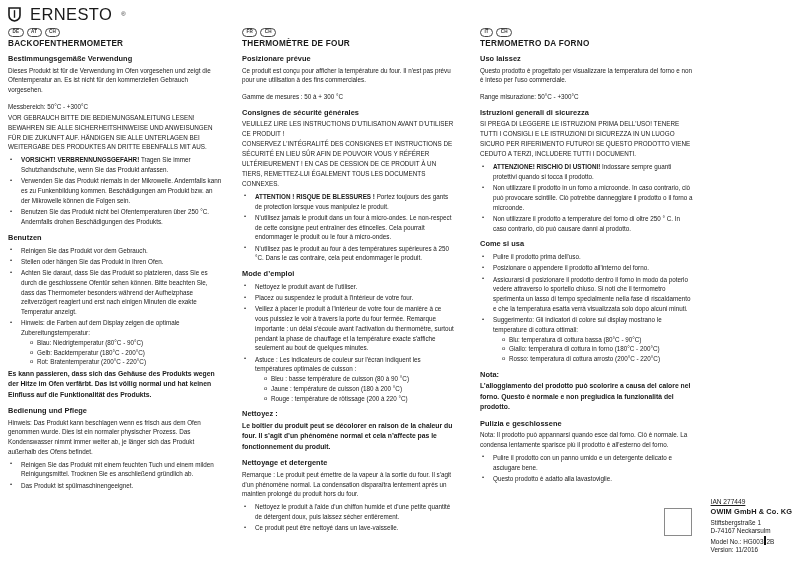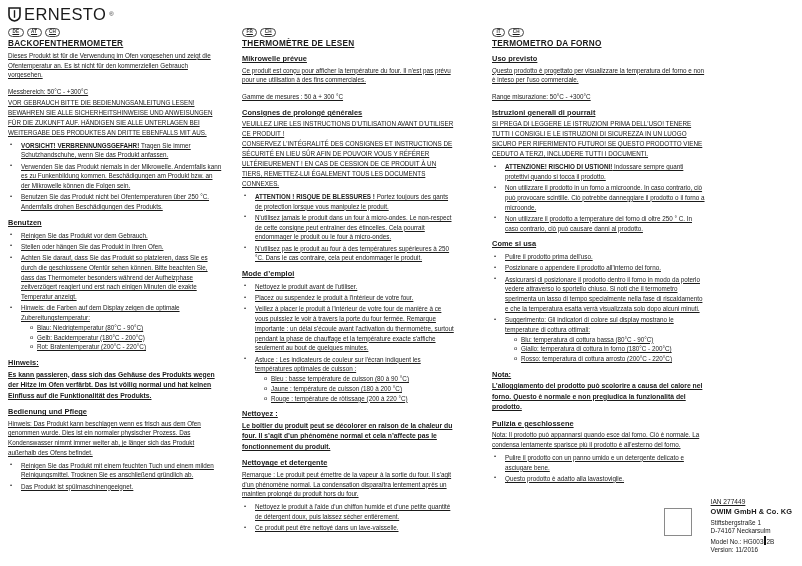--- a/index.html
+++ b/index.html
@@ -17,21 +17,21 @@
     position: relative;
   }
 
   
   .brand {
     position: absolute;
     top: 6px;
     left: 8px;
     display: flex;
     align-items: center;
-    gap: 3px;
+    gap: 9px;
   }
   .brand-shield { display: block; }
   .brand-name {
     font-size: 16.5px;
     letter-spacing: 0.4px;
     font-weight: 400;
     color: #1a1a1a;
     line-height: 1;
   }
   .brand-tm {
@@ -41,24 +41,24 @@
   }
 
   
   .columns {
     position: absolute;
     top: 28px;
     left: 0;
     width: 802px;
     display: flex;
   }
-  .col { width: 230px; padding-right: 16px; text-decoration: underline; }
+  .col { width: 230px; padding-right: 16px; }
   .col-de { margin-left: 8px; }
   .col-fr { margin-left: 4px; }
-  .col-it { margin-left: 20px; }
+  .col-it { margin-left: 8px; }
 
   
   .flags {
     display: flex;
     gap: 3px;
     margin-bottom: 2px;
   }
   .flag {
     border: 0.8px solid #444;
     border-radius: 7px;
@@ -198,58 +198,58 @@
 </div>
 
 <div class="columns">
   <div class="col col-de">
       <div class="flags">
         <span class="flag">DE</span>
         <span class="flag">AT</span>
         <span class="flag">CH</span>
       </div>
       <div class="doc-title">BACKOFENTHERMOMETER</div>
+      <h2 class="sec">Bestimmungsgemäße Verwendung</h2>
       <p class="body">Dieses Produkt ist für die Verwendung im Ofen vorgesehen und zeigt die Ofentemperatur an. Es ist nicht für den kommerziellen Gebrauch vorgesehen.</p>
       <p class="body gap">Messbereich: 50°C - +300°C</p>
       <p class="caps">VOR GEBRAUCH BITTE DIE BEDIENUNGSANLEITUNG LESEN! BEWAHREN SIE ALLE SICHERHEITSHINWEISE UND ANWEISUNGEN FÜR DIE ZUKUNFT AUF. HÄNDIGEN SIE ALLE UNTERLAGEN BEI WEITERGABE DES PRODUKTES AN DRITTE EBENFALLS MIT AUS.</p>
       <ul class="bul">
         <li><b>VORSICHT! VERBRENNUNGSGEFAHR!</b> Tragen Sie immer Schutzhandschuhe, wenn Sie das Produkt anfassen.</li>
         <li>Verwenden Sie das Produkt niemals in der Mikrowelle. Andernfalls kann es zu Funkenbildung kommen. Beschädigungen am Produkt bzw. an der Mikrowelle können die Folgen sein.</li>
         <li>Benutzen Sie das Produkt nicht bei Ofentemperaturen über 250 °C. Andernfalls drohen Beschädigungen des Produkts.</li>
       </ul>
       <h2 class="sec">Benutzen</h2>
       <ul class="bul">
         <li>Reinigen Sie das Produkt vor dem Gebrauch.</li>
         <li>Stellen oder hängen Sie das Produkt in Ihren Ofen.</li>
         <li>Achten Sie darauf, dass Sie das Produkt so platzieren, dass Sie es durch die geschlossene Ofentür sehen können. Bitte beachten Sie, dass das Thermometer besonders während der Aufheizphase zeitverzögert reagiert und erst nach einigen Minuten die exakte Temperatur anzeigt.</li>
         <li>Hinweis: die Farben auf dem Display zeigen die optimale Zubereitungstemperatur:<ul class="sublist">
             <li>Blau: Niedrigtemperatur (80°C - 90°C)</li>
             <li>Gelb: Backtemperatur (180°C - 200°C)</li>
             <li>Rot: Bratentemperatur (200°C - 220°C)</li>
           </ul></li>
       </ul>
-      <h2 class="sec">Hinweis:</h2>
       <p class="bold">Es kann passieren, dass sich das Gehäuse des Produkts wegen der Hitze im Ofen verfärbt. Das ist völlig normal und hat keinen Einfluss auf die Funktionalität des Produkts.</p>
       <h2 class="sec">Bedienung und Pflege</h2>
       <p class="body">Hinweis: Das Produkt kann beschlagen wenn es frisch aus dem Ofen genommen wurde. Dies ist ein normaler physischer Prozess. Das Kondenswasser nimmt immer weiter ab, je länger sich das Produkt außerhalb des Ofens befindet.</p>
       <ul class="bul">
         <li>Reinigen Sie das Produkt mit einem feuchten Tuch und einem milden Reinigungsmittel. Trocknen Sie es anschließend gründlich ab.</li>
         <li>Das Produkt ist spülmaschinengeeignet.</li>
       </ul>
     </div>
   <div class="col col-fr">
       <div class="flags">
         <span class="flag">FR</span>
         <span class="flag">CH</span>
       </div>
-      <div class="doc-title">THERMOMÈTRE DE LESEN</div>
-      <h2 class="sec">Mikrowelle prévue</h2>
+      <div class="doc-title">THERMOMÈTRE DE FOUR</div>
+      <h2 class="sec">Posizionare prévue</h2>
       <p class="body">Ce produit est conçu pour afficher la température du four. Il n'est pas prévu pour une utilisation à des fins commerciales.</p>
       <p class="body gap">Gamme de mesures : 50 à + 300 °C</p>
-      <h2 class="sec">Consignes de prolongé générales</h2>
+      <h2 class="sec">Consignes de sécurité générales</h2>
       <p class="caps">VEUILLEZ LIRE LES INSTRUCTIONS D'UTILISATION AVANT D'UTILISER CE PRODUIT !</p>
       <p class="caps">CONSERVEZ L'INTÉGRALITÉ DES CONSIGNES ET INSTRUCTIONS DE SÉCURITÉ EN LIEU SÛR AFIN DE POUVOIR VOUS Y RÉFÉRER ULTÉRIEUREMENT ! EN CAS DE CESSION DE CE PRODUIT À UN TIERS, REMETTEZ-LUI ÉGALEMENT TOUS LES DOCUMENTS CONNEXES.</p>
       <ul class="bul">
         <li><b>ATTENTION ! RISQUE DE BLESSURES !</b> Portez toujours des gants de protection lorsque vous manipulez le produit.</li>
         <li>N'utilisez jamais le produit dans un four à micro-ondes. Le non-respect de cette consigne peut entraîner des étincelles. Cela pourrait endommager le produit ou le four à micro-ondes.</li>
         <li>N'utilisez pas le produit au four à des températures supérieures à 250 °C. Dans le cas contraire, cela peut endommager le produit.</li>
       </ul>
       <h2 class="sec">Mode d’emploi</h2>
       <ul class="bul">
         <li>Nettoyez le produit avant de l'utiliser.</li>
@@ -269,24 +269,24 @@
         <li>Nettoyez le produit à l'aide d'un chiffon humide et d'une petite quantité de détergent doux, puis laissez sécher entièrement.</li>
         <li>Ce produit peut être nettoyé dans un lave-vaisselle.</li>
       </ul>
     </div>
   <div class="col col-it">
       <div class="flags">
         <span class="flag">IT</span>
         <span class="flag">CH</span>
       </div>
       <div class="doc-title">TERMOMETRO DA FORNO</div>
-      <h2 class="sec">Uso previsto</h2>
+      <h2 class="sec">Uso laissez</h2>
       <p class="body">Questo prodotto è progettato per visualizzare la temperatura del forno e non è inteso per l'uso commerciale.</p>
       <p class="body gap">Range misurazione: 50°C - +300°C</p>
-      <h2 class="sec">Istruzioni generali di pourrait</h2>
+      <h2 class="sec">Istruzioni generali di sicurezza</h2>
       <p class="caps">SI PREGA DI LEGGERE LE ISTRUZIONI PRIMA DELL'USO! TENERE TUTTI I CONSIGLI E LE ISTRUZIONI DI SICUREZZA IN UN LUOGO SICURO PER RIFERIMENTO FUTURO! SE QUESTO PRODOTTO VIENE CEDUTO A TERZI, INCLUDERE TUTTI I DOCUMENTI.</p>
       <ul class="bul">
         <li><b>ATTENZIONE! RISCHIO DI USTIONI!</b> Indossare sempre guanti protettivi quando si tocca il prodotto.</li>
         <li>Non utilizzare il prodotto in un forno a microonde. In caso contrario, ciò può provocare scintille. Ciò potrebbe danneggiare il prodotto o il forno a microonde.</li>
         <li>Non utilizzare il prodotto a temperature del forno di oltre 250 ° C. In caso contrario, ciò può causare danni al prodotto.</li>
       </ul>
       <h2 class="sec">Come si usa</h2>
       <ul class="bul">
         <li>Pulire il prodotto prima dell'uso.</li>
         <li>Posizionare o appendere il prodotto all'interno del forno.</li>

